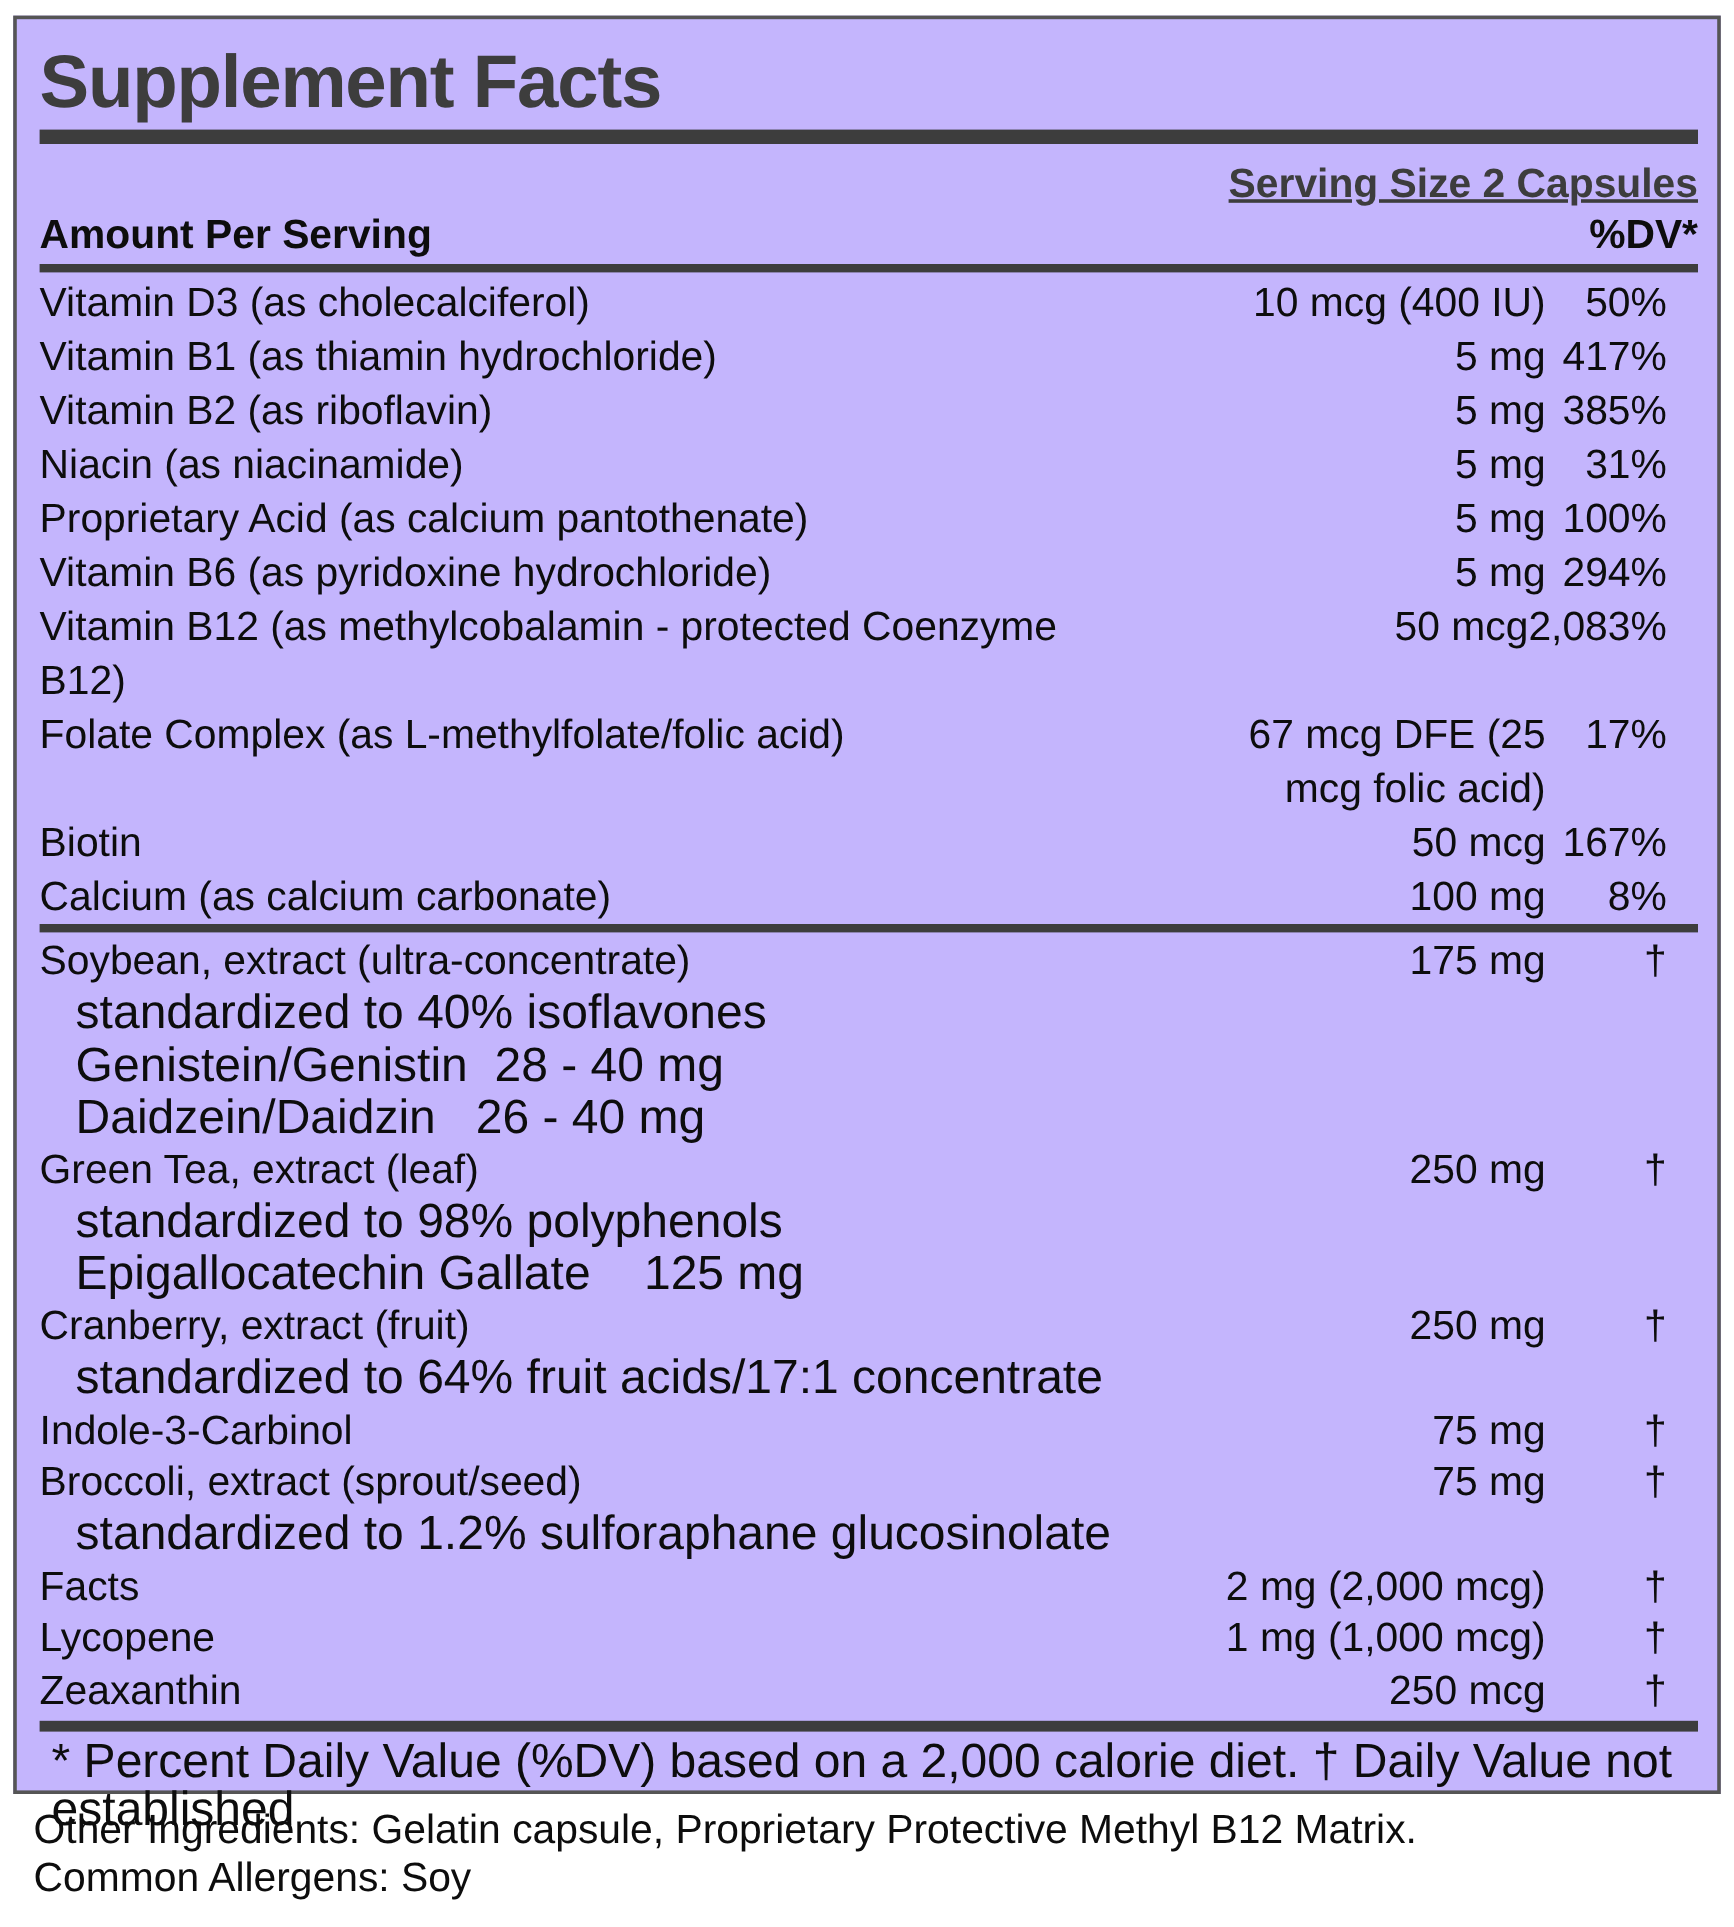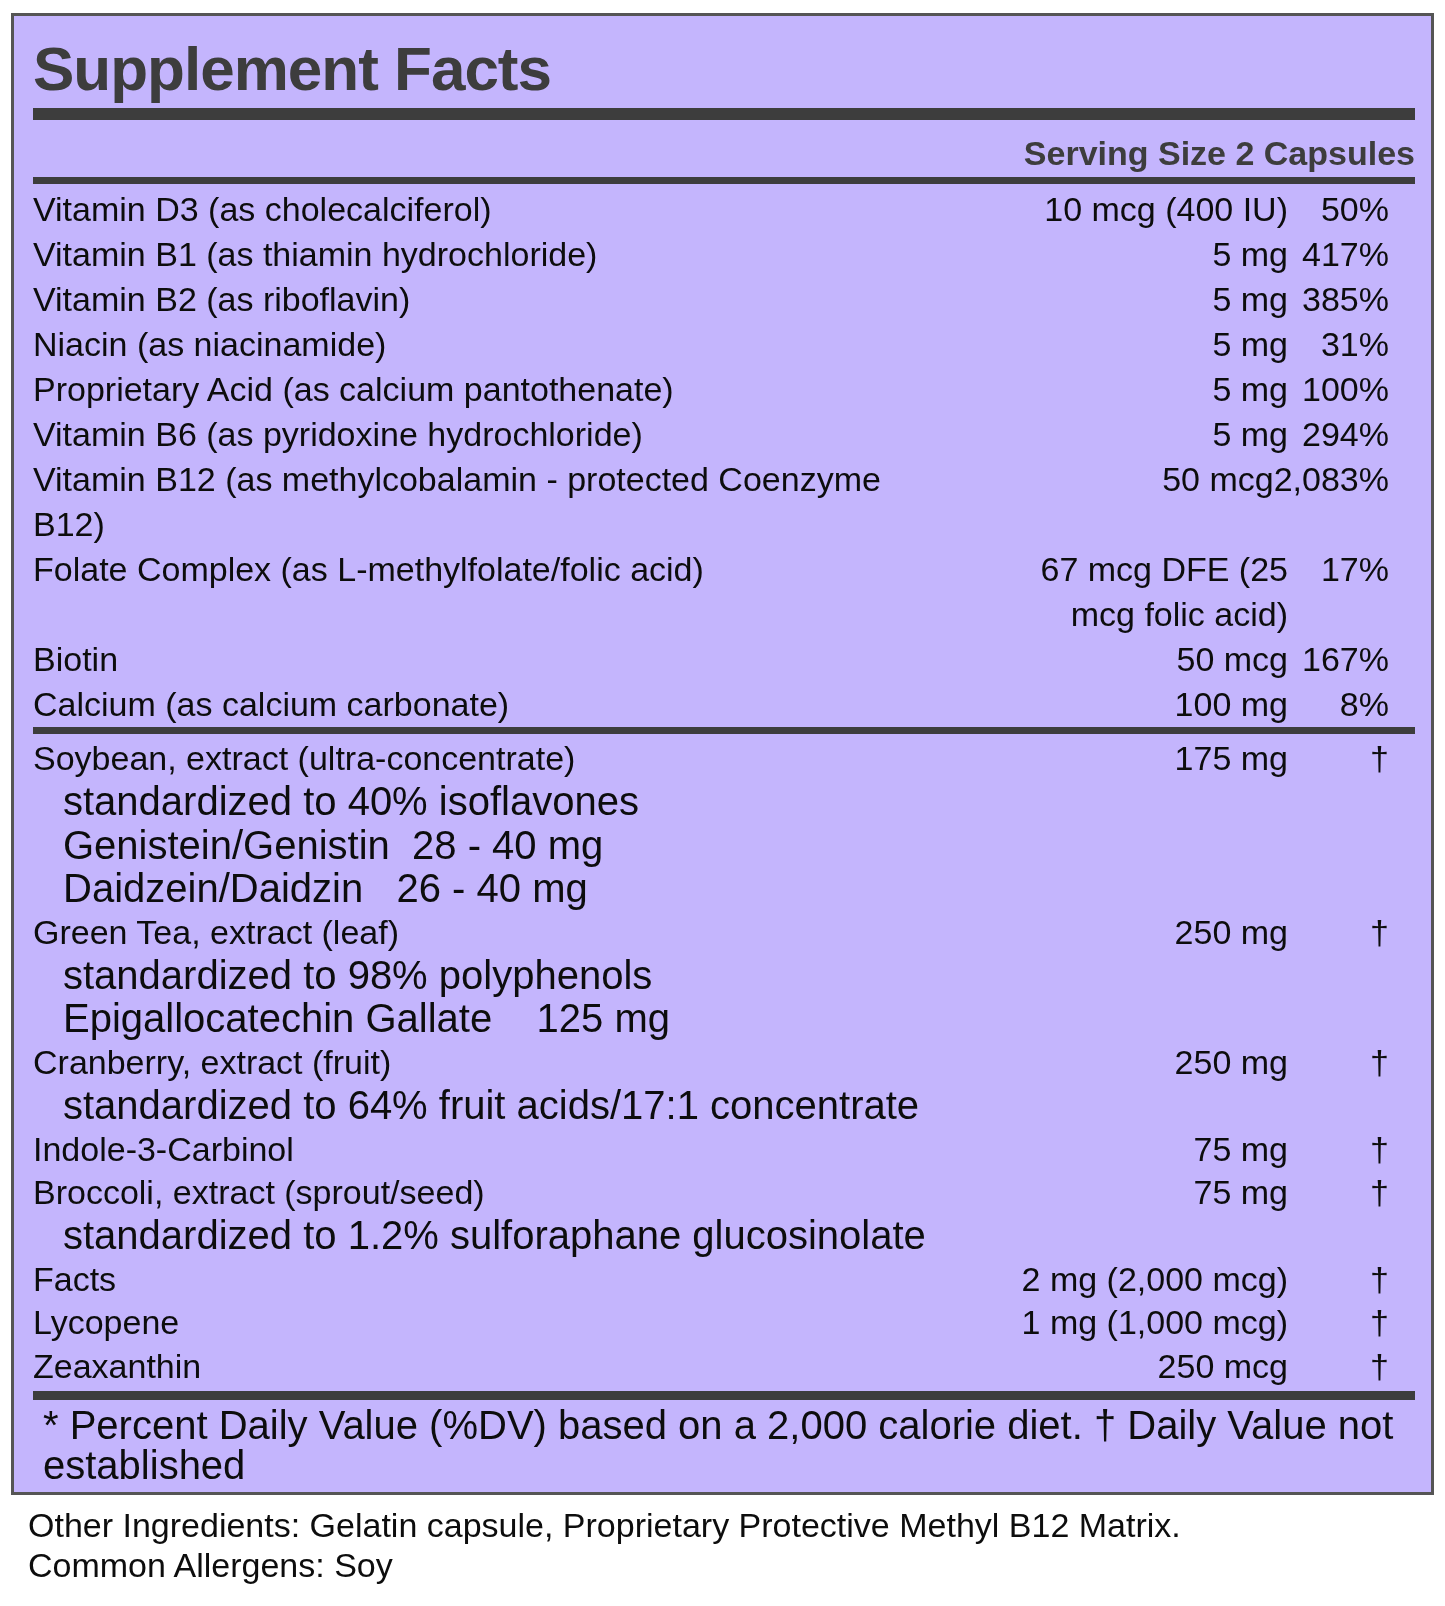--- a/index.html
+++ b/index.html
@@ -18,21 +18,21 @@
     margin:0;font-size:62px;line-height:66px;font-weight:bold;
     letter-spacing:-1px;color:var(--accent,#3d3d3d);
   }
   .bar{background:var(--accent,#3d3d3d);width:100%;}
   .bar-title{height:12px;margin-top:6px;}
   .bar-head{height:7px;margin-top:5px;}
   .bar-mid{height:7px;}
   .bar-foot{height:9px;margin-top:3px;}
   .serving{
     margin-top:14px;text-align:right;font-weight:bold;font-size:34px;
-    line-height:38px;color:var(--accent,#3d3d3d);
+    line-height:38px;color:var(--accent,#3d3d3d);text-decoration:underline;
   }
   .colhead{
     display:flex;justify-content:space-between;align-items:flex-end;
     margin-top:5px;font-weight:bold;font-size:34px;line-height:38px;
   }
   .rows{margin-top:3px;}
   .row{display:flex;align-items:flex-start;font-size:34px;line-height:45px;}
   .bsec .row,.bsec .detail{line-height:43.4px;}
   .nm{flex:1 1 auto;white-space:pre-line;}
   .amt{flex:0 0 300px;text-align:right;white-space:pre-line;}
@@ -43,20 +43,24 @@
   .extra{margin:0;font-size:34px;line-height:40px;}
   .extra .lbl{font-weight:normal;margin-top:20px;}
 </style>
 </head>
 <body style="--accent: #3d3d3d; --text: #0d0d0d; --border: #555555;">
 
 <div class="label-box">
   <h1 class="title">Supplement Facts</h1>
   <div class="bar bar-title"></div>
   <div class="serving">Serving Size 2 Capsules</div>
+  <div class="colhead">
+    <span>Amount Per Serving</span>
+    <span>%DV*</span>
+  </div>
   <div class="bar bar-head"></div>
   <div class="rows" id="nutrient-rows">
       <div class="row">
     <div class="nm">Vitamin D3 (as cholecalciferol)</div>
     <div class="amt">10 mcg (400 IU)</div>
     <div class="dv">50%</div>
   </div>
       <div class="row">
     <div class="nm">Vitamin B1 (as thiamin hydrochloride)</div>
     <div class="amt">5 mg</div>

